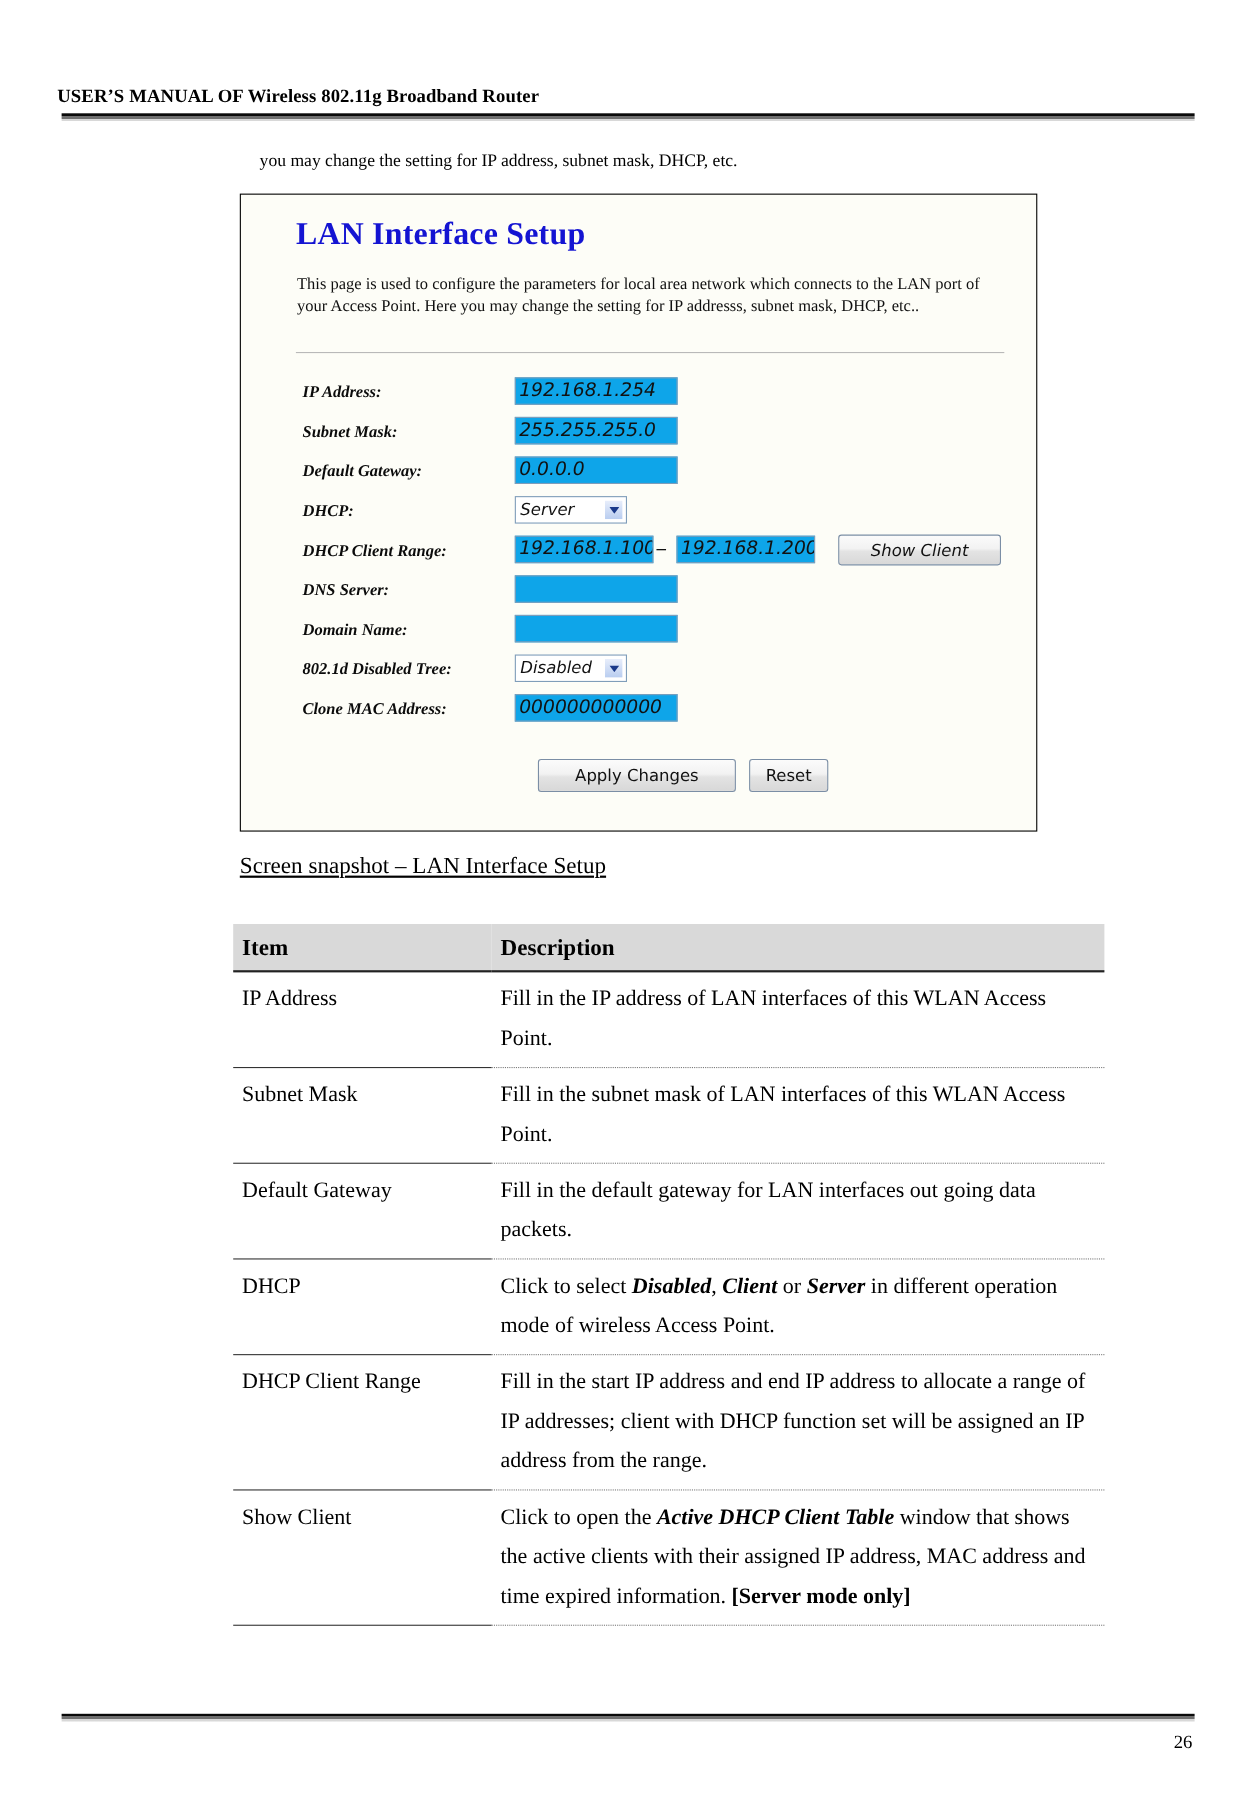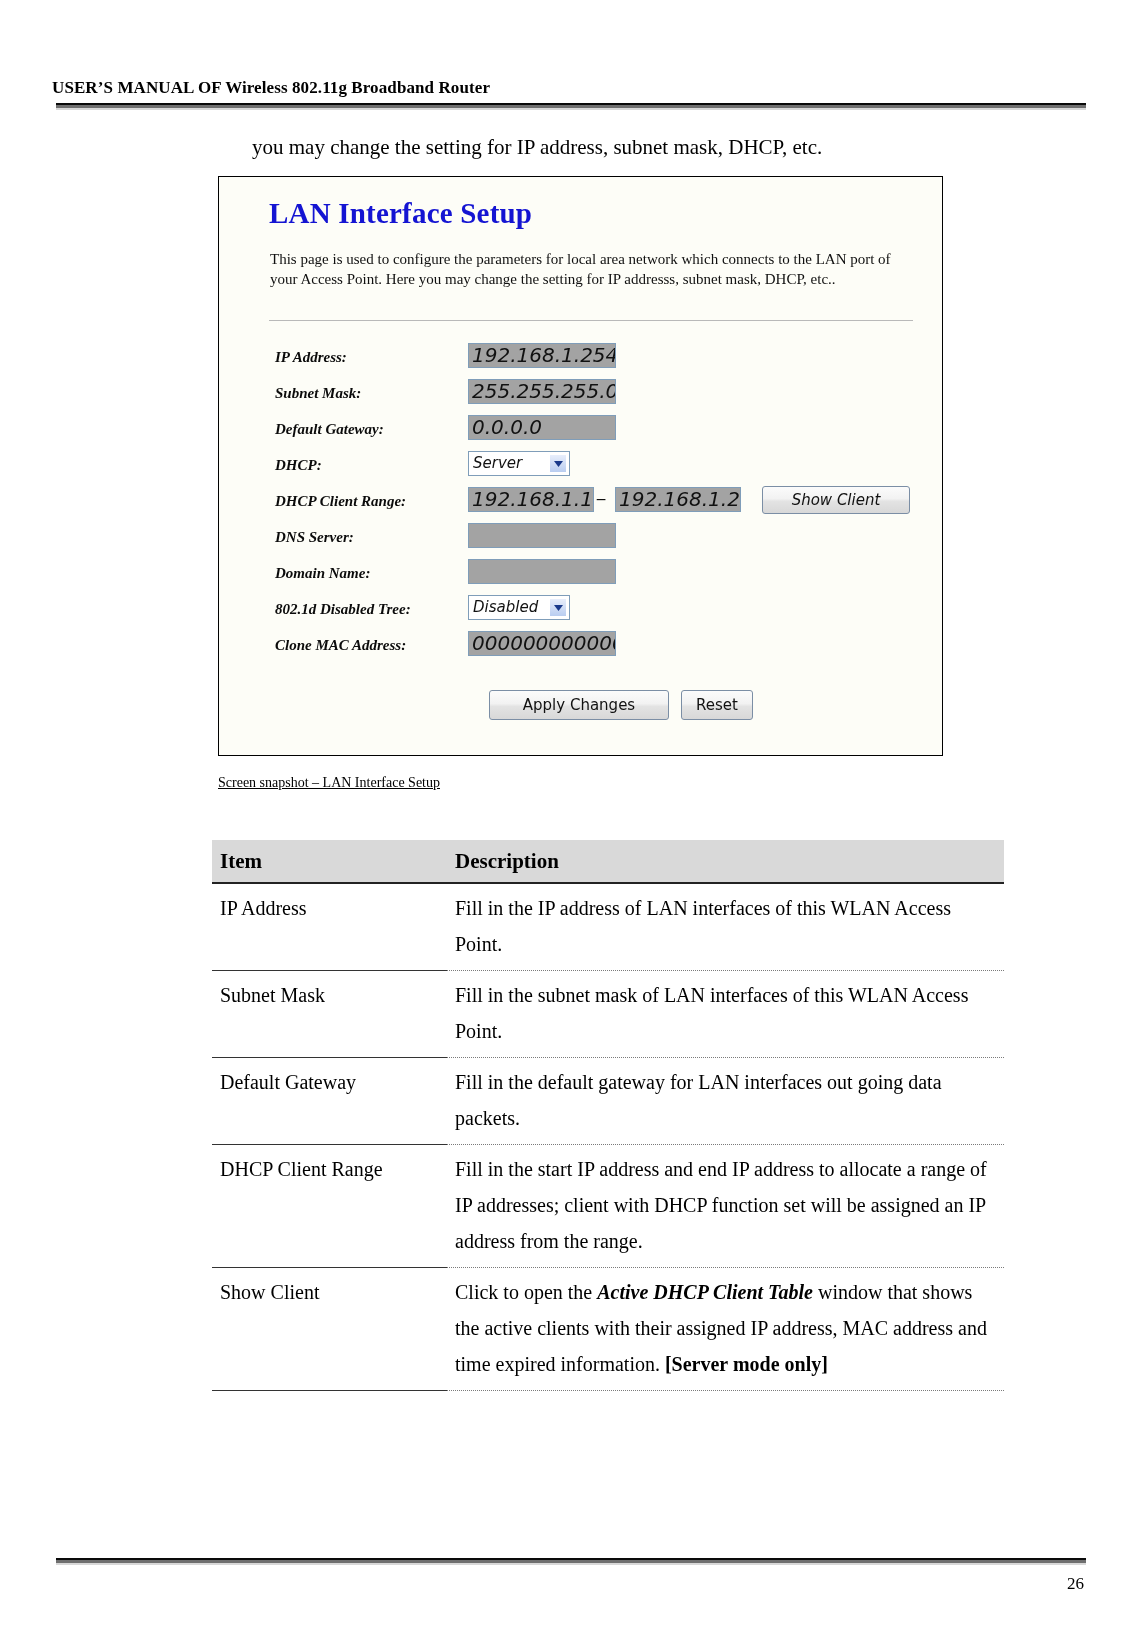--- a/index.html
+++ b/index.html
@@ -64,23 +64,23 @@
     position: absolute;
     left: 0; top: 1574px;
     width: 1084px;
     text-align: right;
     font-size: 17px;
   }
 
   
   .intro-line {
     position: absolute;
-    left: 252px;
+    left: 236px;
     top: 132px;
-    font-size: 21px;
+    font-size: 16px;
     line-height: 30px;
     white-space: nowrap;
   }
 
   
   .snapshot-frame {
     position: absolute;
     left: 218px;
     top: 176px;
     width: 725px;
@@ -146,23 +146,23 @@
     font-weight: bold;
     color: #0b0b0b;
     white-space: nowrap;
   }
 
   .txt {
     position: absolute;
     top: 0;
     height: 25px;
     border: 1px solid #7f9db9;
-    background: #a3a3a3;
+    background: #0ea5e9;
     font-family: "DejaVu Sans", sans-serif;
-    font-size: 20px;
+    font-size: 17px;
     line-height: 23px;
     color: #111111;
     padding: 0 3px;
     white-space: nowrap;
     overflow: hidden;
   }
   .txt.w-main  { left: 249px; width: 148px; }
   .txt.w-range { width: 126px; }
   .txt.range-start { left: 249px; }
   .txt.range-end   { left: 396px; }
@@ -232,21 +232,21 @@
     top: 513px;
     width: 100%;
     height: 34px;
   }
 
   
   .caption {
     position: absolute;
     left: 218px;
     top: 775px;
-    font-size: 14px;
+    font-size: 21px;
     text-decoration: underline;
     white-space: nowrap;
   }
 
   
   .desc-table {
     position: absolute;
     left: 212px;
     top: 840px;
     width: 792px;
@@ -396,20 +396,24 @@
         </tr>
         <tr>
           <td class="col-item">Subnet Mask</td>
           <td class="col-desc"><span>Fill in the subnet mask of LAN interfaces of this WLAN Access Point.</span></td>
         </tr>
         <tr>
           <td class="col-item">Default Gateway</td>
           <td class="col-desc"><span>Fill in the default gateway for LAN interfaces out going data packets.</span></td>
         </tr>
         <tr>
+          <td class="col-item">DHCP</td>
+          <td class="col-desc"><span>Click to select </span><span class="em-bi">Disabled</span><span>, </span><span class="em-bi">Client</span><span> or </span><span class="em-bi">Server</span><span> in different operation mode of wireless Access Point.</span></td>
+        </tr>
+        <tr>
           <td class="col-item">DHCP Client Range</td>
           <td class="col-desc"><span>Fill in the start IP address and end IP address to allocate a range of IP addresses; client with DHCP function set will be assigned an IP address from the range.</span></td>
         </tr>
         <tr>
           <td class="col-item">Show Client</td>
           <td class="col-desc"><span>Click to open the </span><span class="em-bi">Active DHCP Client Table</span><span> window that shows the active clients with their assigned IP address, MAC address and time expired information. </span><span class="em-b">[Server mode only]</span></td>
         </tr>
       </tbody>
   </table>
 

